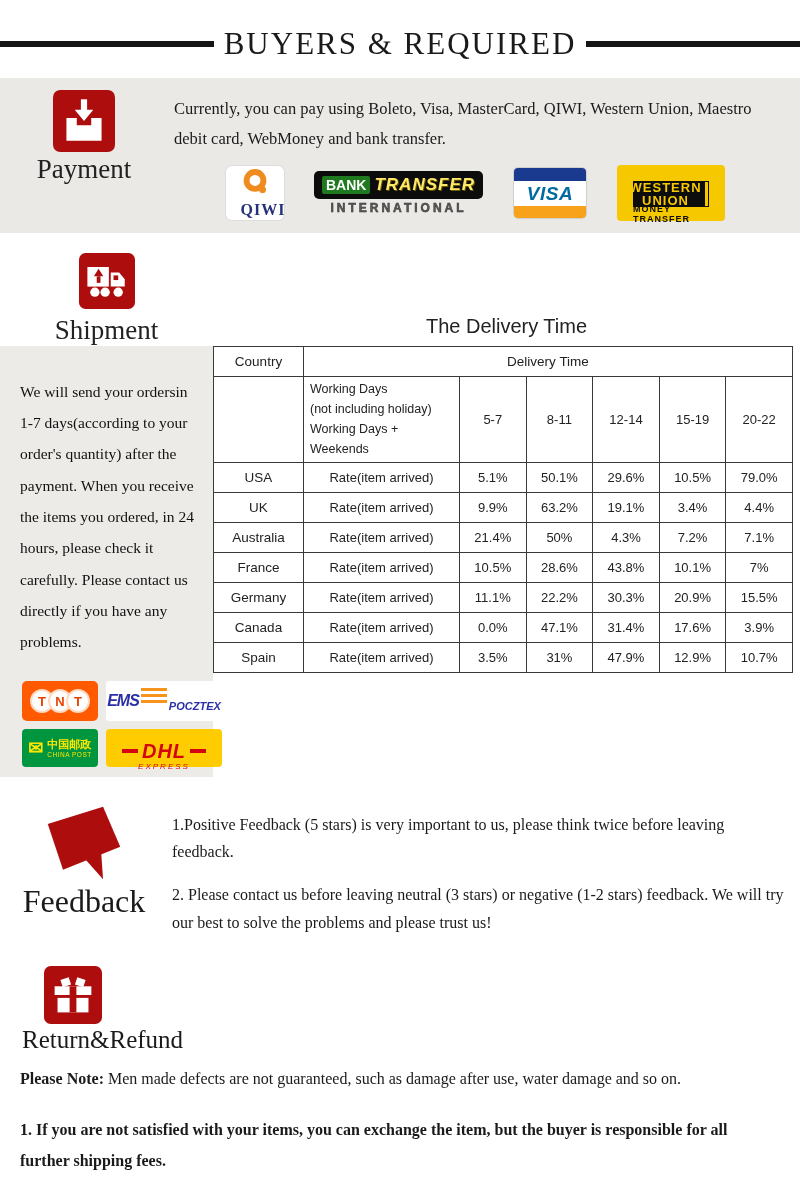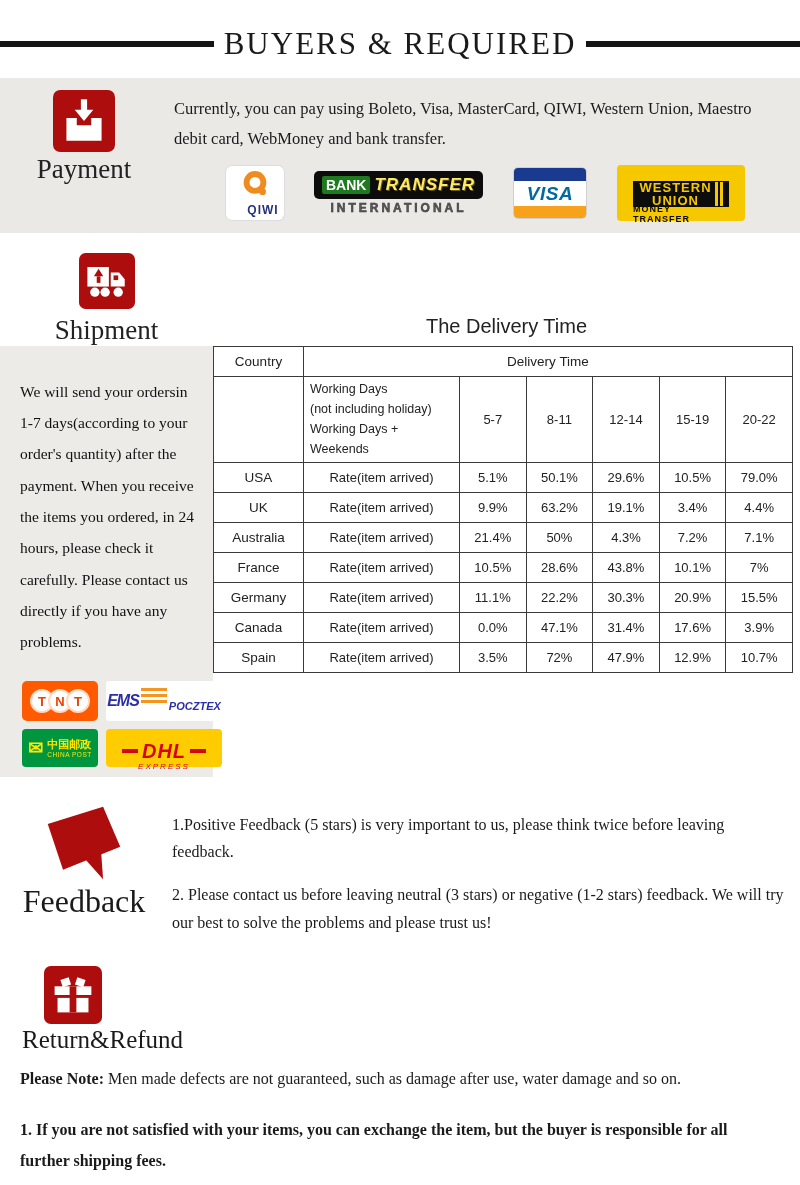--- a/index.html
+++ b/index.html
@@ -22,34 +22,34 @@
   
   .payment{background:var(--strip-gray);margin-top:16px;padding:12px 0 10px;display:flex;min-height:146px;}
   .icon-col{width:168px;flex:0 0 168px;display:flex;flex-direction:column;align-items:center;}
   .icon-col svg{display:block;}
   .section-label{font-size:27px;margin-top:2px;color:#222;}
   .payment-right{flex:1;padding-right:14px;}
   .payment-desc{font-size:16.5px;line-height:1.8;margin:4px 10px 4px 6px;}
   .pay-logos{display:flex;align-items:center;gap:30px;margin:12px 0 2px 58px;}
   
   .qiwi{background:#fff;border-radius:6px;width:58px;height:54px;display:flex;flex-direction:column;align-items:center;justify-content:center;box-shadow:0 0 0 1px #ddd;}
-  .qiwi-text{color:#26327a;font-family:Liberation Sans, sans-serif;font-weight:bold;font-size:12px;letter-spacing:1px;margin-top:-2px;margin-left:16px;}
+  .qiwi-text{color:#26327a;font-family:Liberation Serif, serif;font-weight:bold;font-size:16px;letter-spacing:1px;margin-top:-2px;margin-left:16px;}
   
   .bank{display:flex;flex-direction:column;align-items:center;}
   .bank-box{background:#0c0c0c;border-radius:5px;padding:4px 8px;display:flex;align-items:center;gap:4px;}
   .bank-word{background:#1f7a1f;color:#fff;font-family:"Liberation Sans",sans-serif;font-weight:bold;font-size:14px;padding:1px 4px;border-radius:2px;}
   .transfer-word{color:#ffe96b;font-family:"Liberation Sans",sans-serif;font-weight:bold;font-style:italic;font-size:17px;text-shadow:1px 1px 0 #6b5a00;letter-spacing:1px;}
   .intl-word{color:#5a5a5a;font-family:"Liberation Sans",sans-serif;font-weight:bold;font-size:12px;letter-spacing:3px;margin-top:2px;-webkit-text-stroke:0.5px #333;}
   
   .visa{width:74px;height:52px;background:#fff;border-radius:5px;border:1px solid #cfcfcf;display:flex;flex-direction:column;overflow:hidden;}
   .visa-top{height:13px;background:#1a3a8f;}
   .visa-mid{flex:1;display:flex;align-items:center;justify-content:center;color:#0369a1;font-family:"Liberation Sans",sans-serif;font-weight:bold;font-style:italic;font-size:19px;letter-spacing:0.5px;}
   .visa-bot{height:12px;background:#f7a21a;}
   
-  .wu{width:128px;height:56px;background:#f5c800;border-radius:4px;padding:16px;display:flex;flex-direction:column;}
+  .wu{width:108px;height:56px;background:#f5c800;border-radius:4px;padding:16px;display:flex;flex-direction:column;}
   .wu-top{flex:1;background:#0d0d0d;display:flex;align-items:center;justify-content:center;gap:3px;}
   .wu-words{display:flex;flex-direction:column;align-items:center;line-height:1;}
   .wu-words span{color:#f5c800;font-family:"Liberation Sans",sans-serif;font-weight:bold;font-size:13px;letter-spacing:1px;}
   .wu-bars{display:flex;gap:2px;}
   .wu-bars i{display:block;width:3px;height:24px;background:#f5c800;}
   .wu-bot{height:14px;display:flex;align-items:center;justify-content:center;color:#0d0d0d;font-family:"Liberation Sans",sans-serif;font-weight:bold;font-size:9px;letter-spacing:1px;}
   
   .shipment-head{display:flex;align-items:flex-end;margin-top:20px;}
   .shipment-label-box{width:213px;flex:0 0 213px;display:flex;flex-direction:column;align-items:center;}
   .delivery-title{flex:1;text-align:center;font-family:"Liberation Sans",sans-serif;font-size:20px;color:#222;padding-bottom:8px;}
@@ -295,21 +295,21 @@
             <td class="value-cell">0.0%</td>
             <td class="value-cell">47.1%</td>
             <td class="value-cell">31.4%</td>
             <td class="value-cell">17.6%</td>
             <td class="value-cell">3.9%</td>
           </tr>
           <tr class="drow">
             <td class="country-cell">Spain</td>
             <td class="rate-cell">Rate(item arrived)</td>
             <td class="value-cell">3.5%</td>
-            <td class="value-cell">72%</td>
+            <td class="value-cell">31%</td>
             <td class="value-cell">47.9%</td>
             <td class="value-cell">12.9%</td>
             <td class="value-cell">10.7%</td>
           </tr>
         </tbody>
 
     </table>
   </div>
 </div>
 

